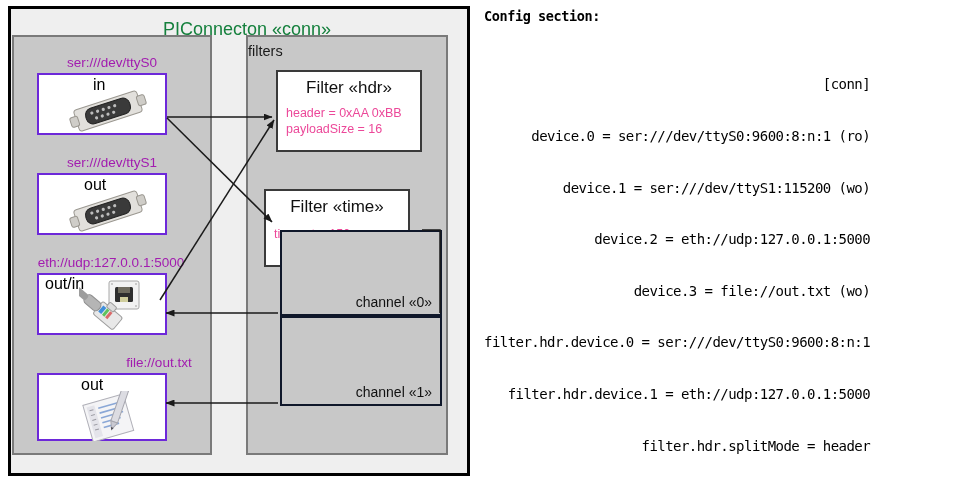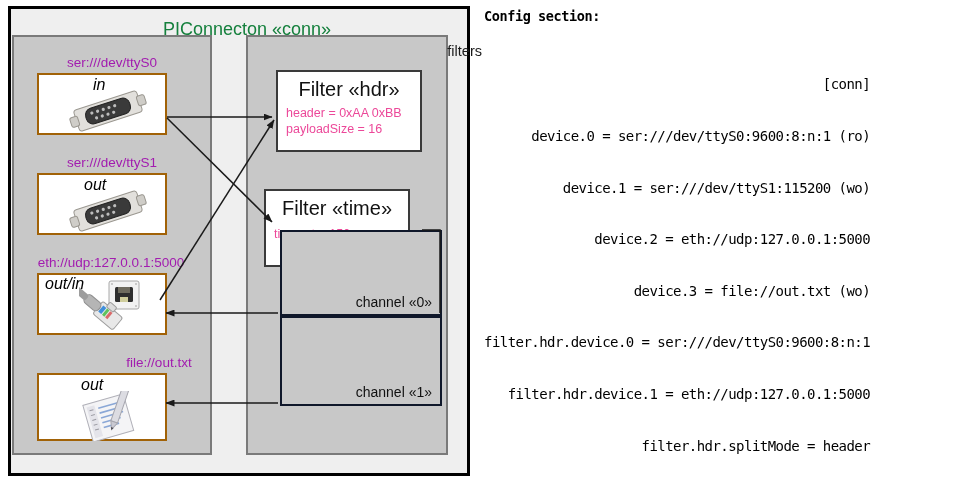--- a/index.html
+++ b/index.html
@@ -64,41 +64,39 @@
     top: 35px;
     width: 202px;
     height: 420px;
   }
 
   .panel-title {
     position: absolute;
     left: 0;
     top: 6px;
     width: 100%;
-    text-align: right;
+    text-align: left;
     font-size: 14.5px;
     color: #1a1a1a;
-    padding-left: 36px;
   }
 
   
   .device-caption {
     position: absolute;
     text-align: center;
     font-size: 13.5px;
     color: #a21caf;
     white-space: nowrap;
   }
 
   .device-box {
     position: absolute;
     background: #ffffff;
-    border: 2px solid #a16207;
-    box-sizing: border-box;
-    font-style: italic;
+    border: 2px solid #6d28d9;
+    box-sizing: border-box;
   }
 
   .device-label {
     position: absolute;
     font-size: 16px;
     color: #000000;
     z-index: 3;
   }
 
   .device-icon {
@@ -111,21 +109,21 @@
     background: #ffffff;
     border: 2px solid #3a3a3a;
     box-sizing: border-box;
   }
   .filter-title {
     position: absolute;
     left: 0;
     top: 6px;
     width: 100%;
     text-align: center;
-    font-size: 20px;
+    font-size: 17px;
     color: #111111;
   }
   .filter-prop {
     position: absolute;
     left: 8px;
     font-size: 12.5px;
     color: #ec4899;
     white-space: nowrap;
   }
 

